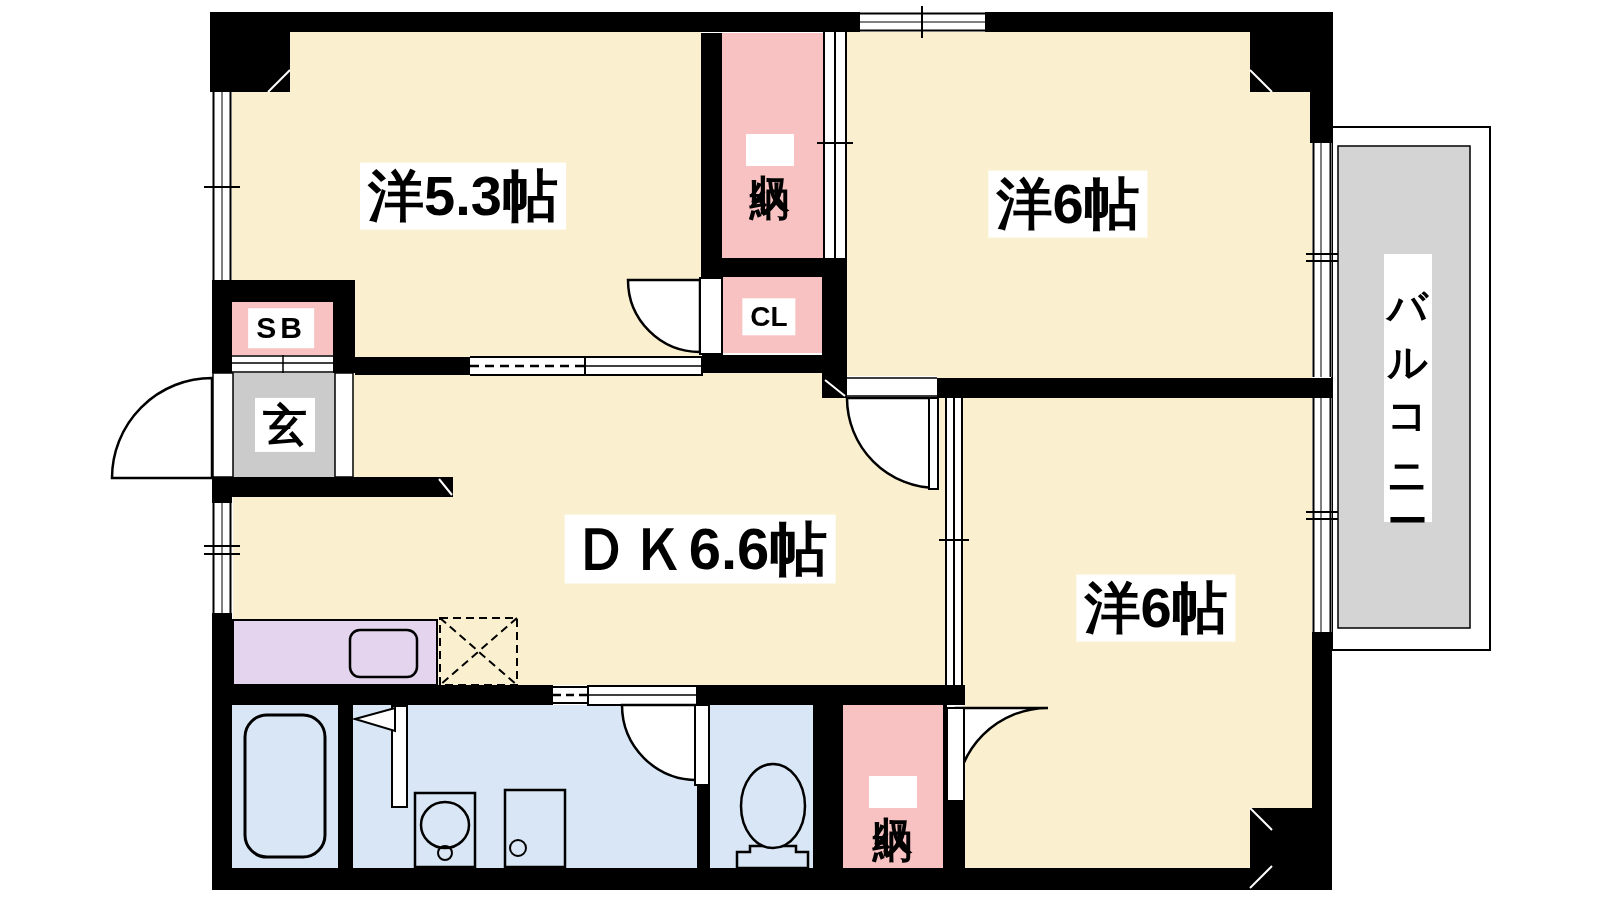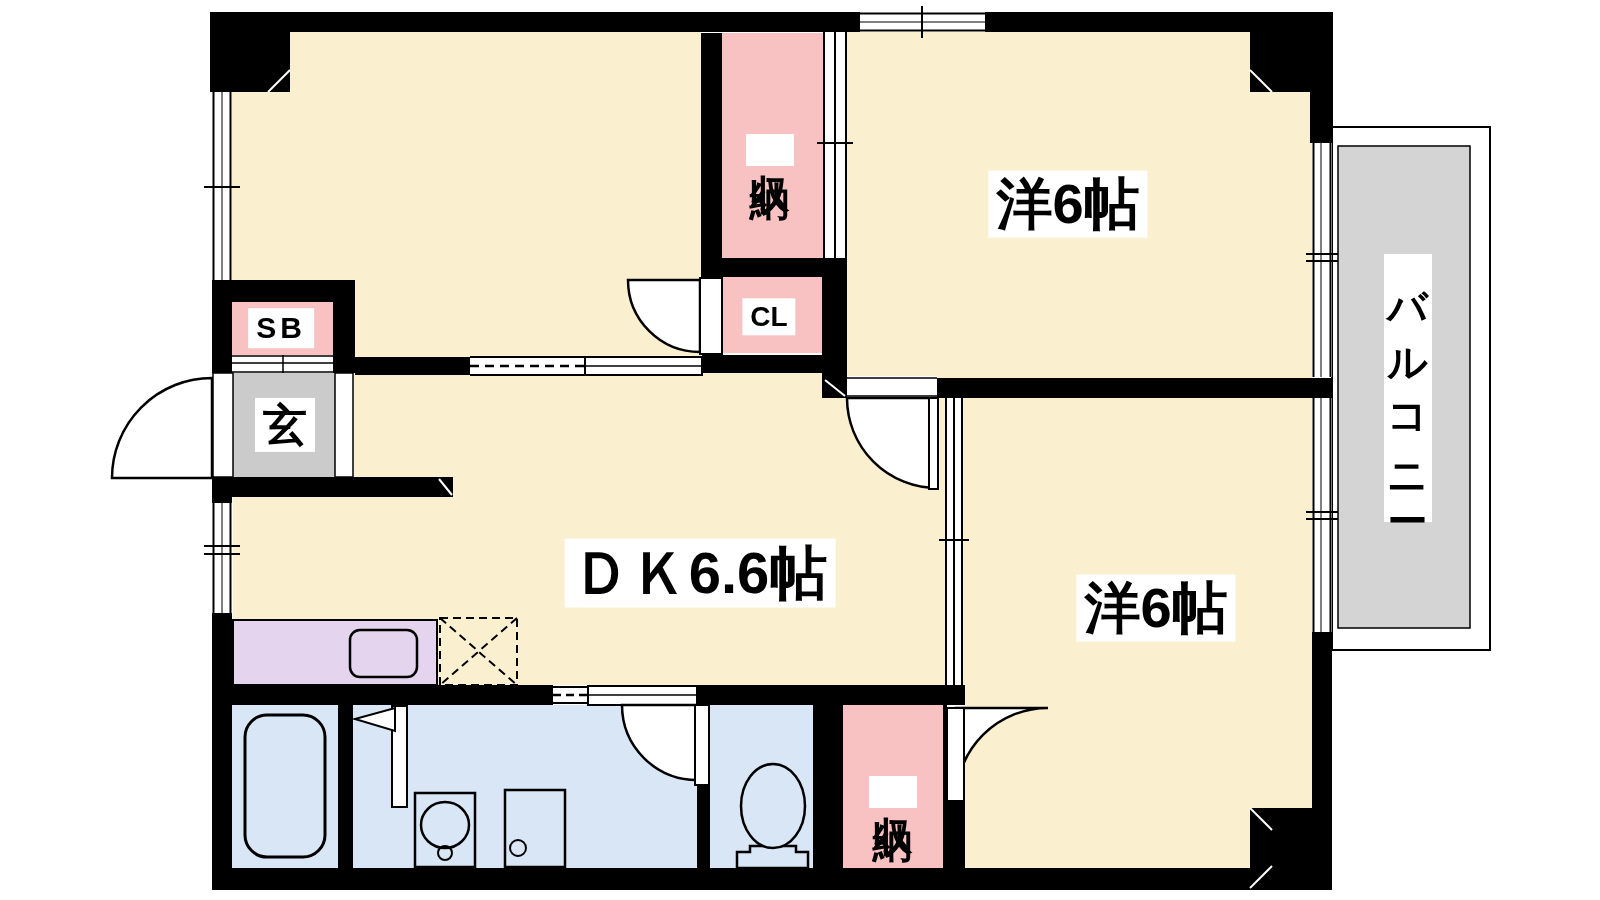--- a/index.html
+++ b/index.html
@@ -187,22 +187,23 @@
   </g>
 
   <g>
     <rect x="232" y="355" width="101" height="18" fill="#fff"></rect>
     <path d="M232,356 H333 M232,363 H333 M232,372 H333 M283,355 V373" stroke="#000" stroke-width="1.5"></path>
     <rect x="213" y="373" width="20" height="104" fill="#fff" stroke="#000" stroke-width="1.5"></rect>
     <rect x="335" y="373" width="18" height="104" fill="#fff" stroke="#000" stroke-width="1.5"></rect>
   </g>
 </svg>
 
+  <div class="lbl h" style="left:463px;top:196px;font-size:56px;">洋5.3帖</div>
   <div class="lbl h" style="left:1068px;top:204px;font-size:56px;">洋6帖</div>
   <div class="lbl h" style="left:1156px;top:608px;font-size:56px;">洋6帖</div>
-  <div class="lbl h" style="left:700px;top:573px;font-size:58px;">ＤＫ6.6帖</div>
+  <div class="lbl h" style="left:700px;top:549px;font-size:58px;">ＤＫ6.6帖</div>
   <div class="lbl v" style="left:770px;top:150px;font-size:40px;letter-spacing:8px;">収納</div>
   <div class="lbl v" style="left:893px;top:792px;font-size:40px;letter-spacing:8px;">収納</div>
   <div class="lbl h" style="left:769px;top:317px;font-size:28px;">CL</div>
   <div class="lbl h" style="left:281px;top:328px;font-size:30px;letter-spacing:4px;">SB</div>
   <div class="lbl h" style="left:285px;top:425px;font-size:44px;">玄</div>
   <div class="lbl v" style="left:1408px;top:388px;font-size:40px;letter-spacing:14px;">バルコニー</div>
 </div>
 
 </body></html>

